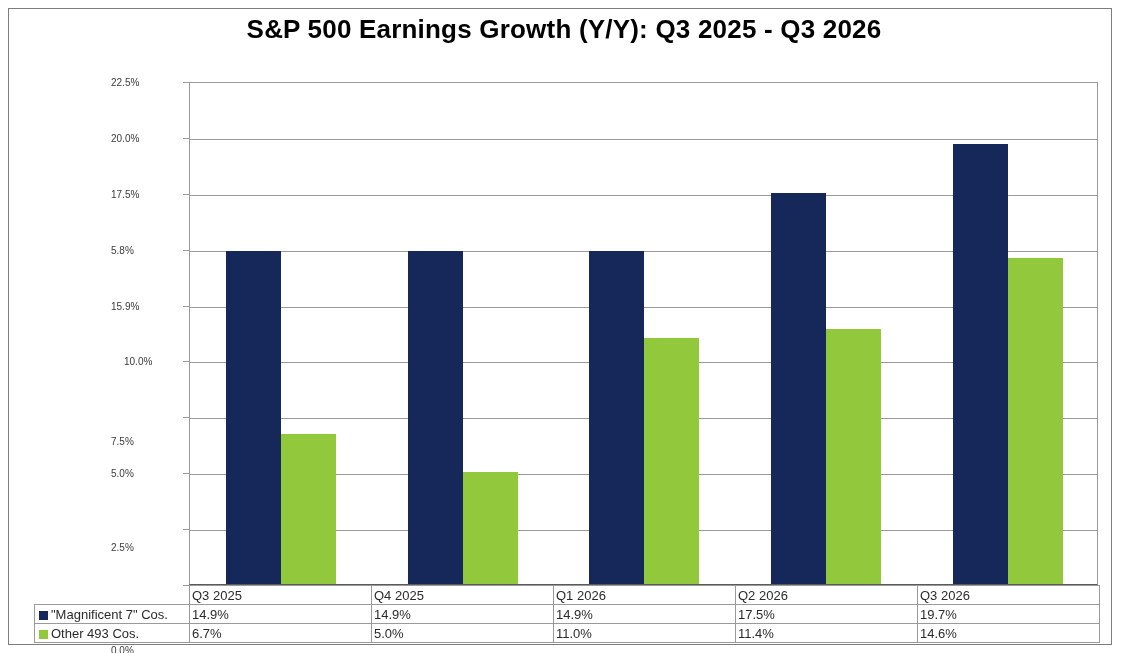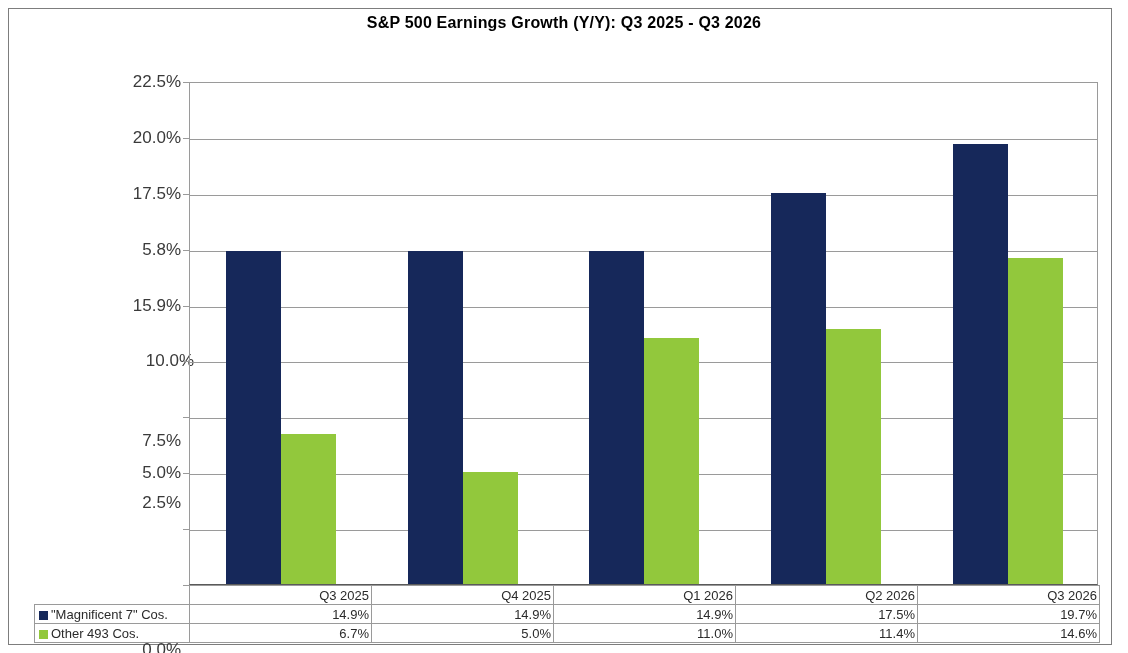--- a/index.html
+++ b/index.html
@@ -29,21 +29,21 @@
     background: #ffffff;
   }
 
   
   #chart-title {
     position: absolute;
     left: 0;
     top: 14px;
     width: 1128px;
     text-align: center;
-    font-size: 16px;
+    font-size: 26px;
     font-weight: bold;
     color: #000000;
     letter-spacing: 0.2px;
   }
   #chart-subtitle {
     position: absolute;
     left: 0;
     top: 41px;
     width: 1128px;
     text-align: center;
@@ -70,22 +70,21 @@
     left: 0;
     width: 100%;
     height: 1px;
     background: #9a9a9a;
   }
 
   .ytick-label {
     position: absolute;
     right: 0;
     width: 70px;
-    text-align: right;
-    font-size: 17px;
+    font-size: 10px;
     color: #3a3a3a;
     transform: translateY(-50%);
     white-space: nowrap;
   }
   .ytick-mark {
     position: absolute;
     width: 6px;
     height: 1px;
     background: #9a9a9a;
     left: 183px;
@@ -111,21 +110,21 @@
     top: 585px;
     width: 1064px;
     border-collapse: collapse;
     table-layout: fixed;
     font-size: 13px;
     color: #2b2b2b;
   }
   #data-table td {
     border: 1px solid #9a9a9a;
     height: 19px;
-    text-align: right;
+    text-align: left;
     padding: 0 2px;
     white-space: nowrap;
     overflow: hidden;
   }
   #data-table tr.header-row td.legend-cell {
     border: none;
     background: transparent;
   }
   #data-table td.legend-cell {
     text-align: left;
@@ -152,21 +151,21 @@
 <div id="figure">
 
   <div id="outer-frame"></div>
 
   <div id="chart-title">S&amp;P 500 Earnings Growth (Y/Y): Q3 2025 - Q3 2026</div>
 
 
   <div id="y-axis">
       <div class="ytick-label" style="top: 610px; right: 947px; margin-top: 40px;">0.0%</div>
       <div class="ytick-mark" style="top: 585px;"></div>
-      <div class="ytick-label" style="top: 503px; right: 947px;">2.5%</div>
+      <div class="ytick-label" style="top: 547px; right: 947px;">2.5%</div>
       <div class="ytick-mark" style="top: 529.111px;"></div>
       <div class="ytick-label" style="top: 473.222px; right: 947px;">5.0%</div>
       <div class="ytick-mark" style="top: 473.222px;"></div>
       <div class="ytick-label" style="top: 441px; right: 947px;">7.5%</div>
       <div class="ytick-mark" style="top: 417.333px;"></div>
       <div class="ytick-label" style="top: 361.444px; right: 934px;">10.0%</div>
       <div class="ytick-mark" style="top: 361.444px;"></div>
       <div class="ytick-label" style="top: 305.556px; right: 947px;">15.9%</div>
       <div class="ytick-mark" style="top: 305.556px;"></div>
       <div class="ytick-label" style="top: 249.667px; right: 947px;">5.8%</div>

